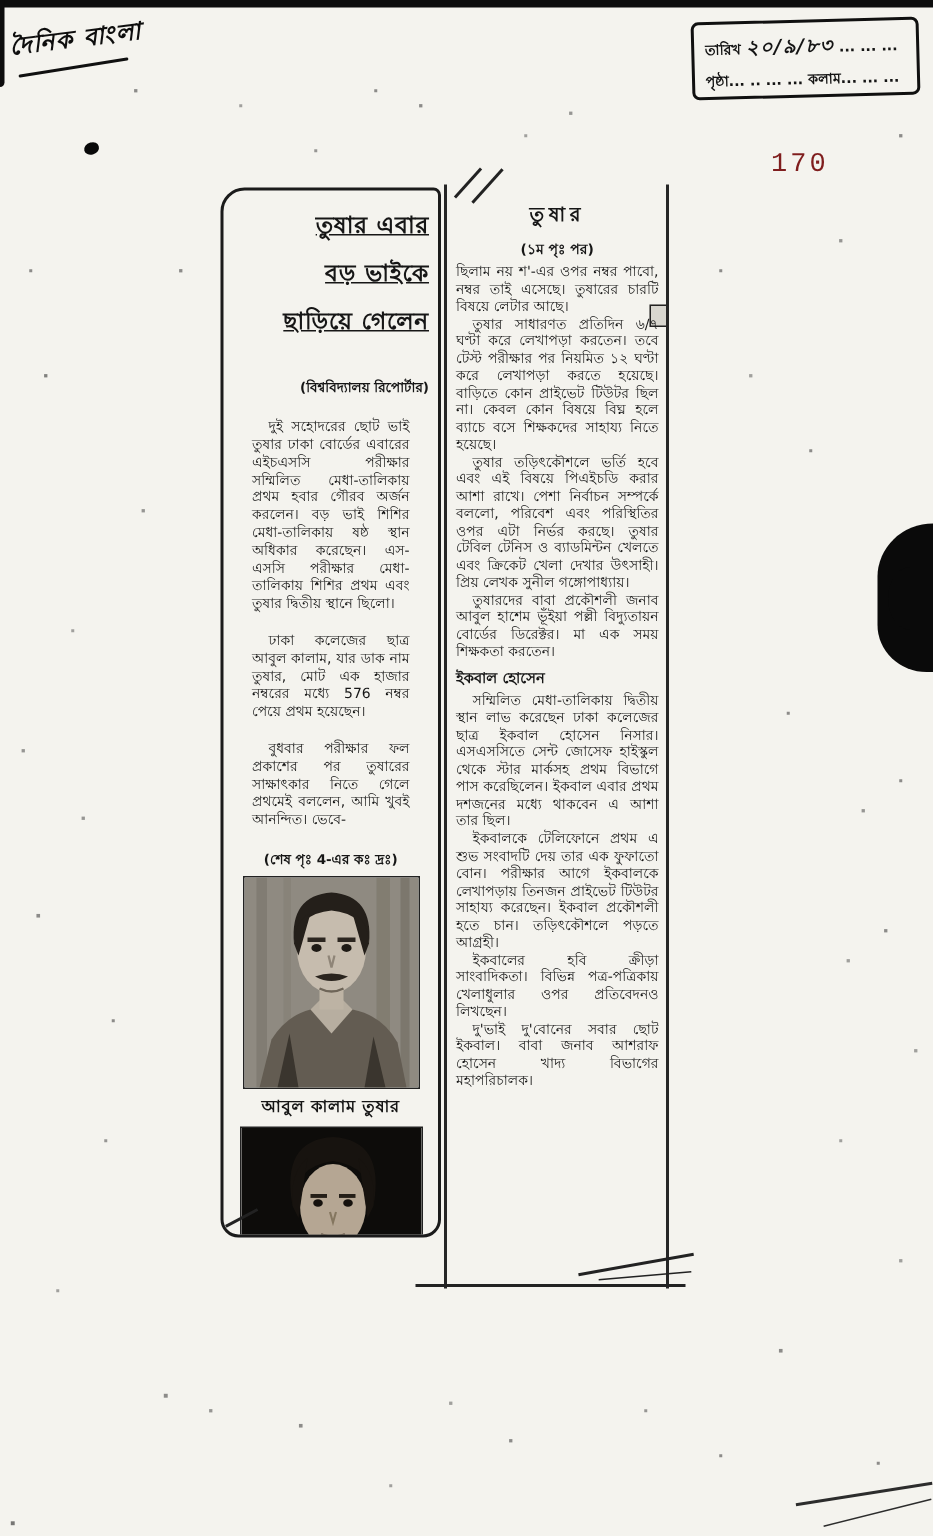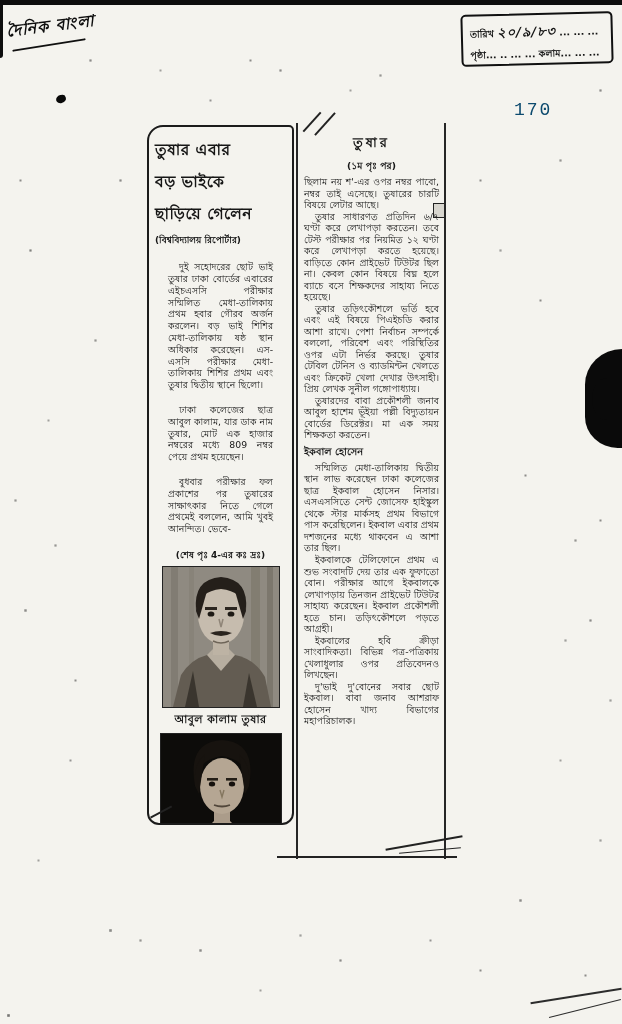--- a/index.html
+++ b/index.html
@@ -51,32 +51,32 @@
   .date-box{
     position:absolute;left:461px;top:13px;width:152px;height:52px;
     border:2.5px solid #101010;border-radius:5px;transform:rotate(-1.5deg);
     box-sizing:border-box;padding:5px 7px 0;background:transparent;
   }
   .date-row{font-size:9.5px;font-weight:bold;color:#141414;white-space:nowrap;overflow:hidden;line-height:1.9;}
   .date-value{font-size:13px;font-style:italic;font-weight:bold;letter-spacing:1px;}
   .page-number{
     position:absolute;left:514px;top:100px;
     font-family:"Liberation Mono","DejaVu Sans Mono",monospace;
-    font-size:18px;letter-spacing:2px;color:#0c4a6e;
+    font-size:18px;letter-spacing:2px;color:#7f1d1d;
   }
   
   .clipping{position:absolute;left:147px;top:123px;width:309px;height:785px;}
   .col-left{
     position:absolute;left:0;top:2px;width:147px;height:700px;
     border:2px solid #1b1b1b;border-radius:16px 5px 12px 12px;
     box-sizing:border-box;padding:4px 6px 0;overflow:hidden;background:rgba(244,243,238,.6);
   }
-  .headline{text-align:left;padding:4px 0 2px;}
+  .headline{text-align:right;padding:4px 0 2px;text-decoration:underline;}
   .hl-line{font-size:15.5px;font-weight:bold;line-height:2.05;letter-spacing:0.5px;white-space:nowrap;}
-  .byline{text-align:left;font-size:9px;font-weight:bold;margin:1px 0 4px;white-space:nowrap;}
+  .byline{text-align:right;font-size:9px;font-weight:bold;margin:19px 0 4px;white-space:nowrap;}
   .body-text p{font-size:9.3px;line-height:1.27;text-align:justify;margin:13px;text-indent:11px;color:#171717;}
   .cont-note{text-align:center;font-size:9px;font-weight:bold;margin:2px 0 3px;white-space:nowrap;}
   .photo-fig{margin:1px auto 0;display:block;}
   .photo-fig svg{display:block;border:1px solid #222;}
   .caption{text-align:center;font-size:11px;font-weight:bold;margin:3px 0 3px;letter-spacing:0.5px;white-space:nowrap;}
   .photo-arrow{position:absolute;left:2px;top:688px;width:24px;height:1.5px;background:#222;transform:rotate(-28deg);}
   .col-right{
     position:absolute;left:149px;top:0;width:150px;height:736px;
     border-left:2px solid #262626;border-right:2px solid #262626;
     box-sizing:border-box;padding:2px 5px 0 6px;overflow:hidden;
@@ -130,21 +130,21 @@
 
     <div class="col-left">
       <div class="headline">
         <div class="hl-line">তুষার এবার</div>
         <div class="hl-line">বড় ভাইকে</div>
         <div class="hl-line">ছাড়িয়ে গেলেন</div>
       </div>
       <div class="byline">(বিশ্ববিদ্যালয় রিপোর্টার)</div>
       <div class="body-text">
         <p>দুই সহোদরের ছোট ভাই তুষার ঢাকা বোর্ডের এবারের এইচএসসি পরীক্ষার সম্মিলিত মেধা-তালিকায় প্রথম হবার গৌরব অর্জন করলেন। বড় ভাই শিশির মেধা-তালিকায় ষষ্ঠ স্থান অধিকার করেছেন। এস-এসসি পরীক্ষার মেধা-তালিকায় শিশির প্রথম এবং তুষার দ্বিতীয় স্থানে ছিলো।</p>
-        <p>ঢাকা কলেজের ছাত্র আবুল কালাম, যার ডাক নাম তুষার, মোট এক হাজার নম্বরের মধ্যে 809 নম্বর পেয়ে প্রথম হয়েছেন।</p>
+        <p>ঢাকা কলেজের ছাত্র আবুল কালাম, যার ডাক নাম তুষার, মোট এক হাজার নম্বরের মধ্যে 576 নম্বর পেয়ে প্রথম হয়েছেন।</p>
         <p>বুধবার পরীক্ষার ফল প্রকাশের পর তুষারের সাক্ষাৎকার নিতে গেলে প্রথমেই বললেন, আমি খুবই আনন্দিত। ভেবে-</p>
       </div>
       <div class="cont-note">(শেষ পৃঃ 4-এর কঃ দ্রঃ)</div>
 
       <figure class="photo-fig" style="width:118px">
         <svg width="116" height="140" viewBox="0 0 116 140">
           <rect x="0" y="0" width="116" height="140" fill="#8f8a81"></rect>
           <rect x="8" y="0" width="7" height="140" fill="#7b766d" opacity="0.7"></rect>
           <rect x="26" y="0" width="5" height="140" fill="#837e75" opacity="0.6"></rect>
           <rect x="88" y="0" width="9" height="140" fill="#797468" opacity="0.6"></rect>

